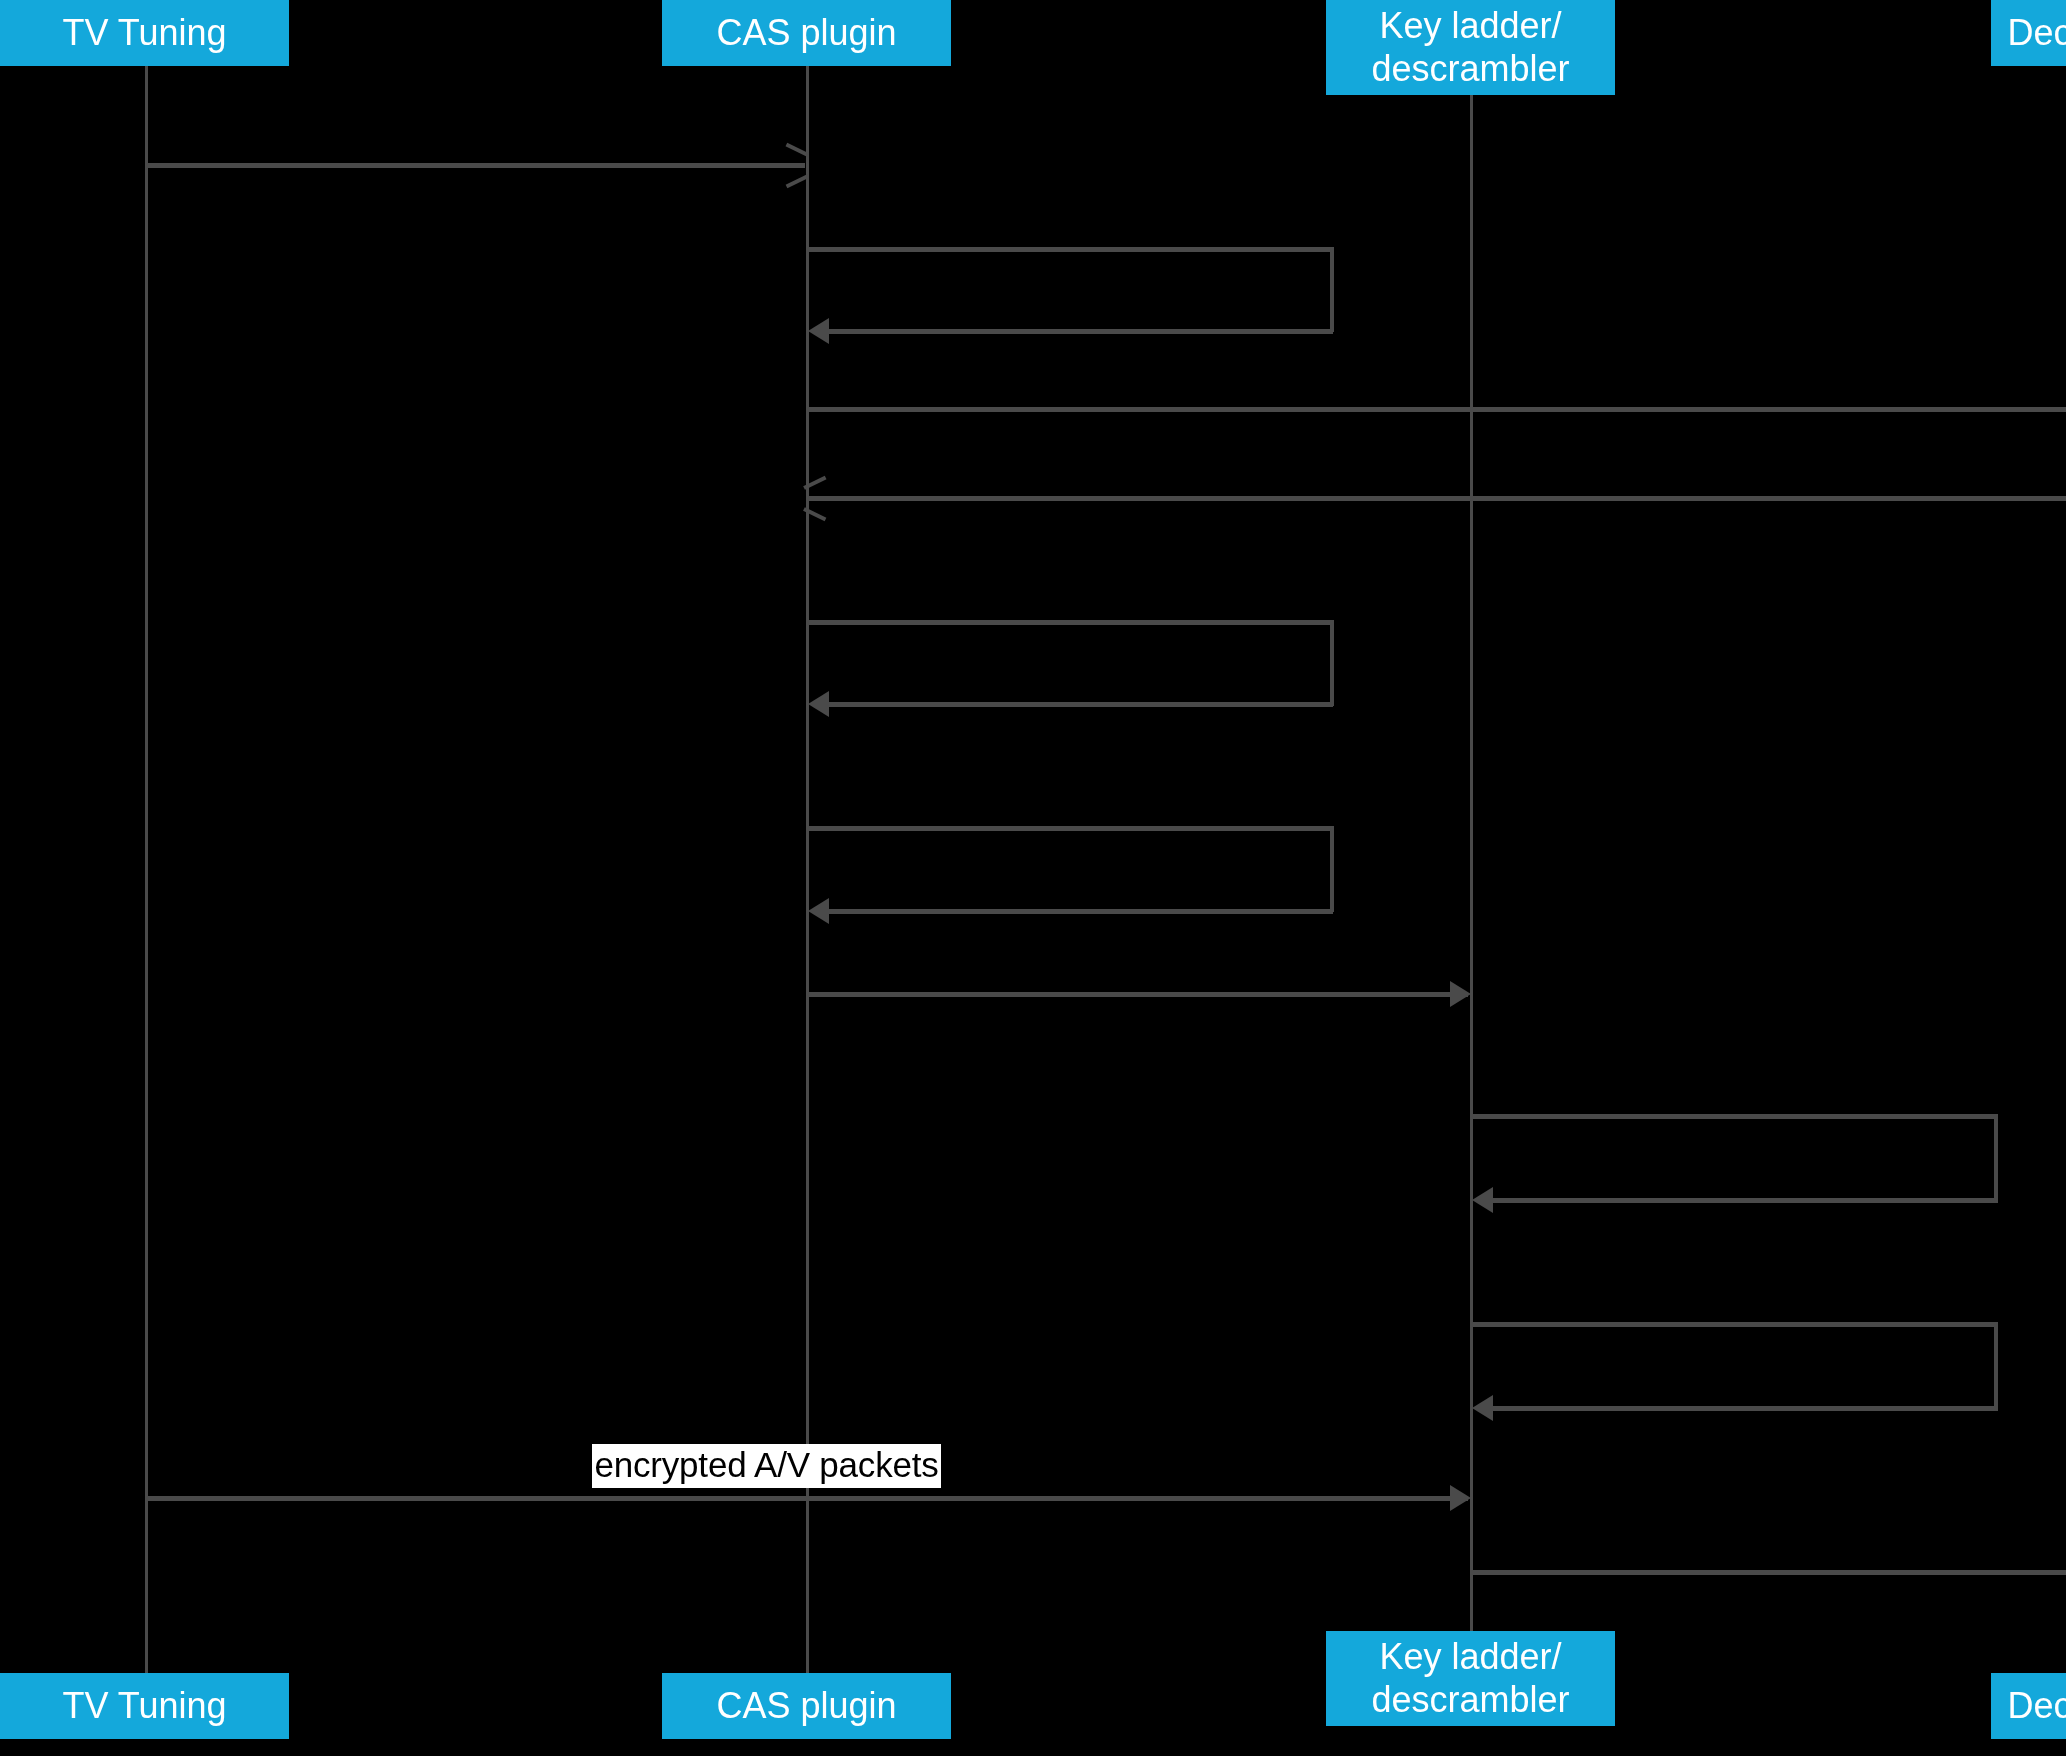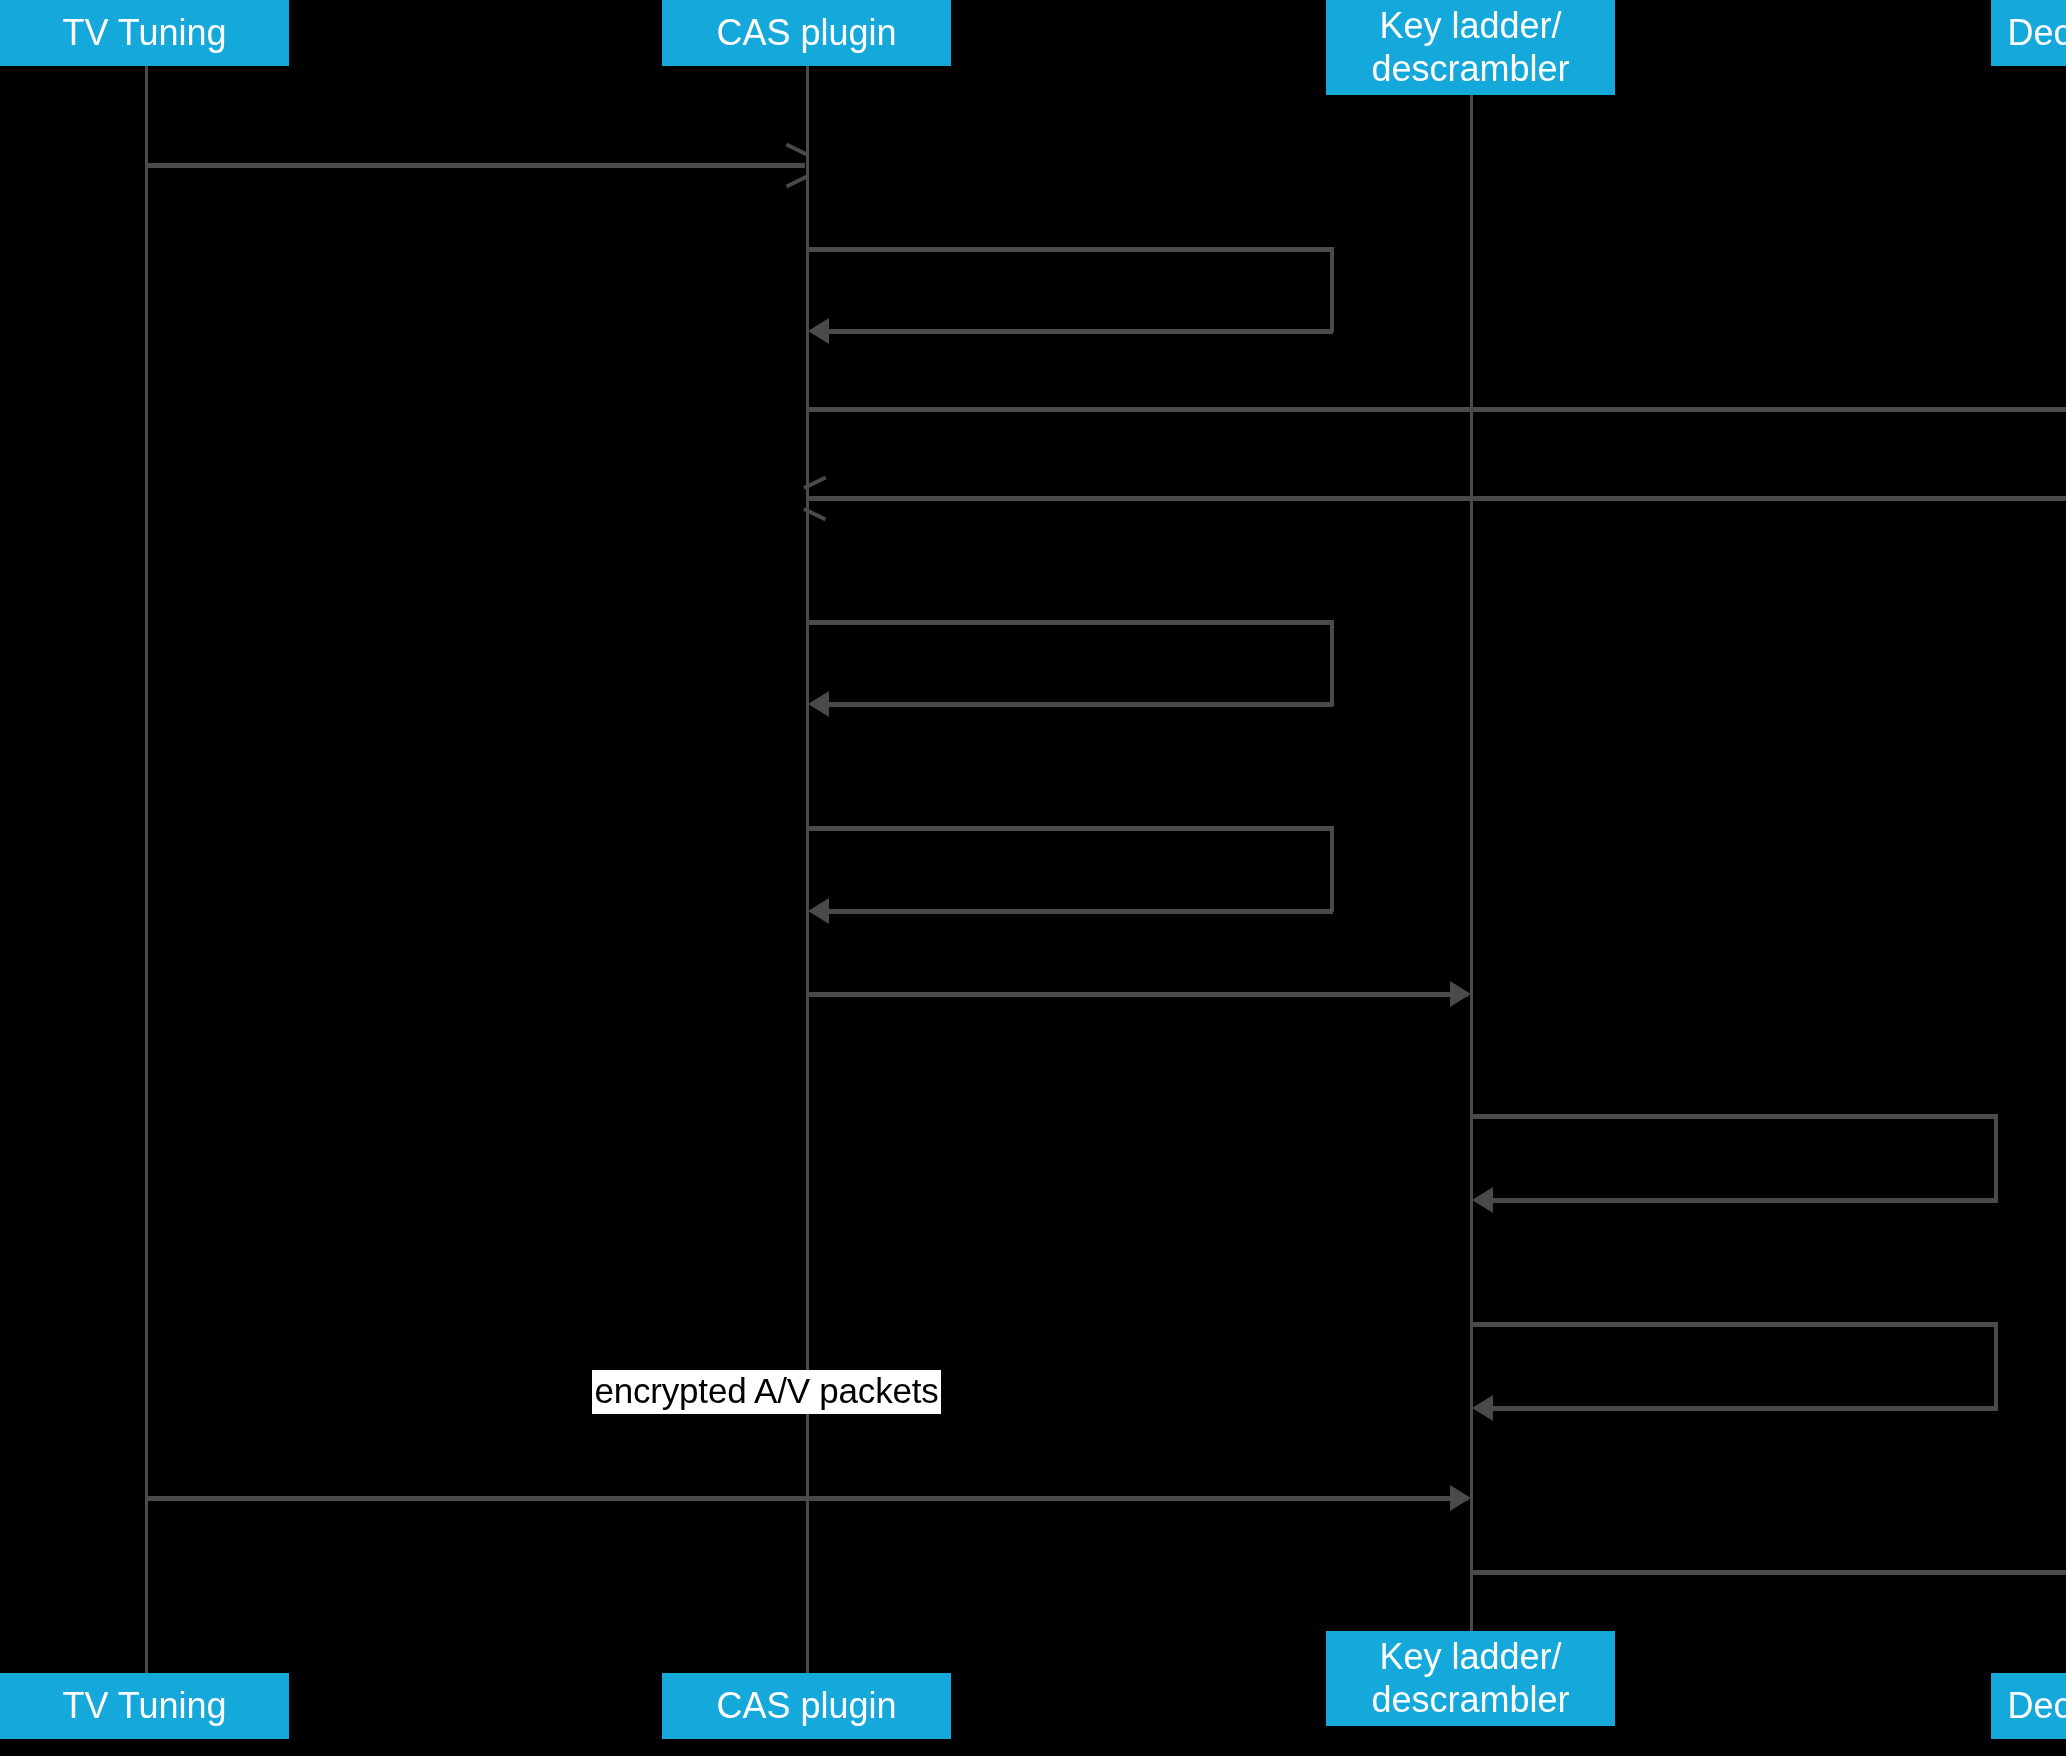--- a/index.html
+++ b/index.html
@@ -163,21 +163,21 @@
   <div class="msg-line" style="left:1491px; top:1198px; width:507px;"></div>
   <div class="arrowhead arrow-left-solid" style="left:1472px; top:1187px;"></div>
 
   <div class="msg-line" style="left:1471px; top:1322px; width:527px;"></div>
   <div class="msg-vert" style="left:1994px; top:1322px; height:88px;"></div>
   <div class="msg-line" style="left:1491px; top:1406px; width:507px;"></div>
   <div class="arrowhead arrow-left-solid" style="left:1472px; top:1395px;"></div>
 
   <div class="msg-line" style="left:146px; top:1496px; width:1322px;"></div>
   <div class="arrowhead arrow-right-solid" style="left:1450px; top:1485px;"></div>
-  <div class="msg-label" style="left:592px; top:1370px;">encrypted A/V packets</div>
+  <div class="msg-label" style="left:592px; top:1444px;">encrypted A/V packets</div>
 
   <div class="msg-line" style="left:1471px; top:1570px; width:661px;"></div>
 
   <div class="actor-box" style="left:0px; top:1673px; width:289px; height:66px;">
     <span>TV Tuning</span>
   </div>
 
   <div class="actor-box" style="left:662px; top:1673px; width:289px; height:66px;">
     <span>CAS plugin</span>
   </div>

